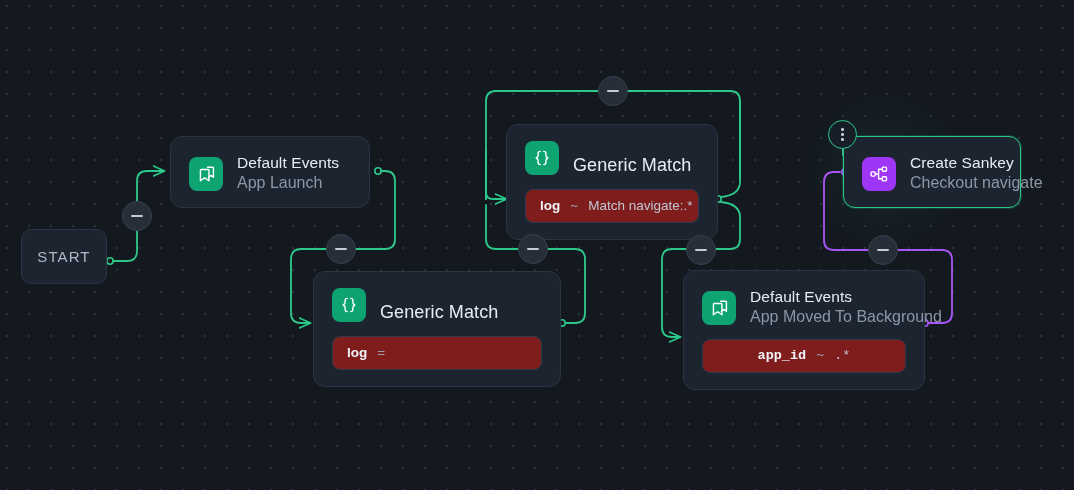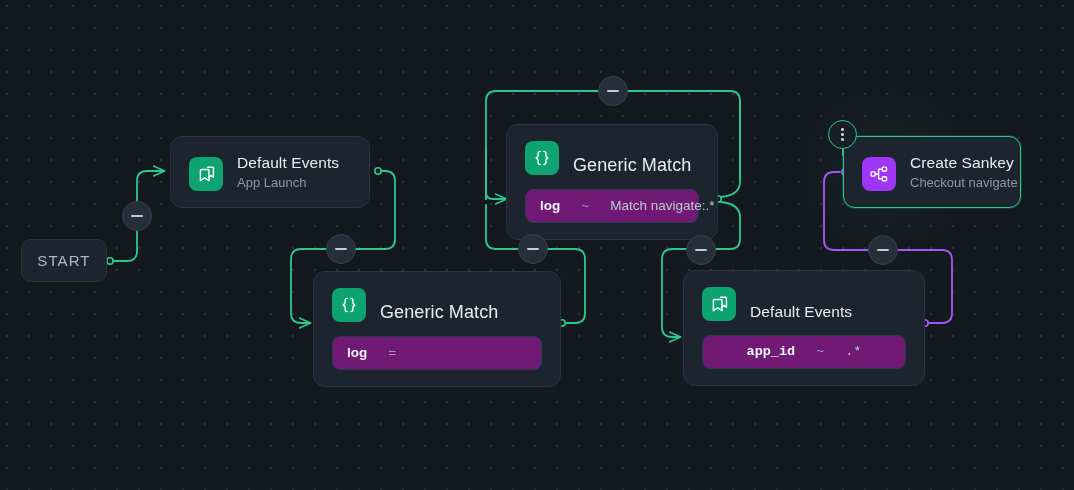--- a/index.html
+++ b/index.html
@@ -67,57 +67,57 @@
   .node-text { display: flex; flex-direction: column; gap: 2px; min-width: 0; }
   .node-title {
     color: #E8ECF2;
     font-size: 15.5px;
     line-height: 19px;
     letter-spacing: .1px;
     white-space: nowrap;
   }
   .node-sub {
     color: #8C97A6;
-    font-size: 13px;
+    font-size: 16px;
     line-height: 17px;
     white-space: nowrap;
   }
   .node-title.only {
     font-size: 18px;
   }
 
   
   .cond {
-    background: #701a75;
+    background: #7f1d1d;
     border: 1px solid #2E3949;
     border-radius: 8px;
     padding: 7px 14px;
     color: #BFC8D4;
     font-size: 13.5px;
     line-height: 18px;
     white-space: nowrap;
     display: flex;
     align-items: flex-start;
-    gap: 21px;
+    gap: 10px;
   }
   .cond.center { justify-content: center; font-family: Liberation Mono, monospace; }
   .cond b {
     color: #F0F3F7;
     font-weight: 700;
   }
   .cond .op { color: #9AA5B3; }
   .cond .val { color: #BFC8D4; }
 
   
   #start-node {
     position: absolute;
     left: 21px;
-    top: 239px;
+    top: 229px;
     width: 86px;
-    height: 43px;
+    height: 55px;
     box-sizing: border-box;
     background: #1C2430;
     border: 1px solid #2A3442;
     border-radius: 10px;
     display: flex;
     align-items: center;
     justify-content: center;
     color: #AEB8C6;
     font-size: 15px;
     letter-spacing: 1.1px;
@@ -283,20 +283,21 @@
   <div class="node" id="node-background" style="left:683px; top:270px; width:242px;">
     <div class="node-head">
       <div class="node-icon green">
         <svg width="19" height="19" viewBox="0 0 20 20" fill="none">
           <path d="M11.2 2.4H16.4a.9.9 0 0 1 .9.9v9.6l-2.6-1.9-2.6 1.9" stroke="#fff" stroke-width="1.5" stroke-linecap="round" stroke-linejoin="round"></path>
           <path d="M3.6 5.6a.9.9 0 0 1 .9-.9h7.2a.9.9 0 0 1 .9.9v11l-4.5-3.2-4.5 3.2v-11z" stroke="#fff" stroke-width="1.5" stroke-linecap="round" stroke-linejoin="round"></path>
         </svg>
       </div>
       <div class="node-text">
         <div class="node-title">Default Events</div>
+        <div class="node-sub">App Moved To Background</div>
       </div>
     </div>
     <div class="cond center">
       <b>app_id</b>
       <span class="op">~</span>
       <span class="val">.*</span>
     </div>
   </div>
 
   <div class="node" id="node-sankey" style="left:843px; top:136px; width:178px;">

